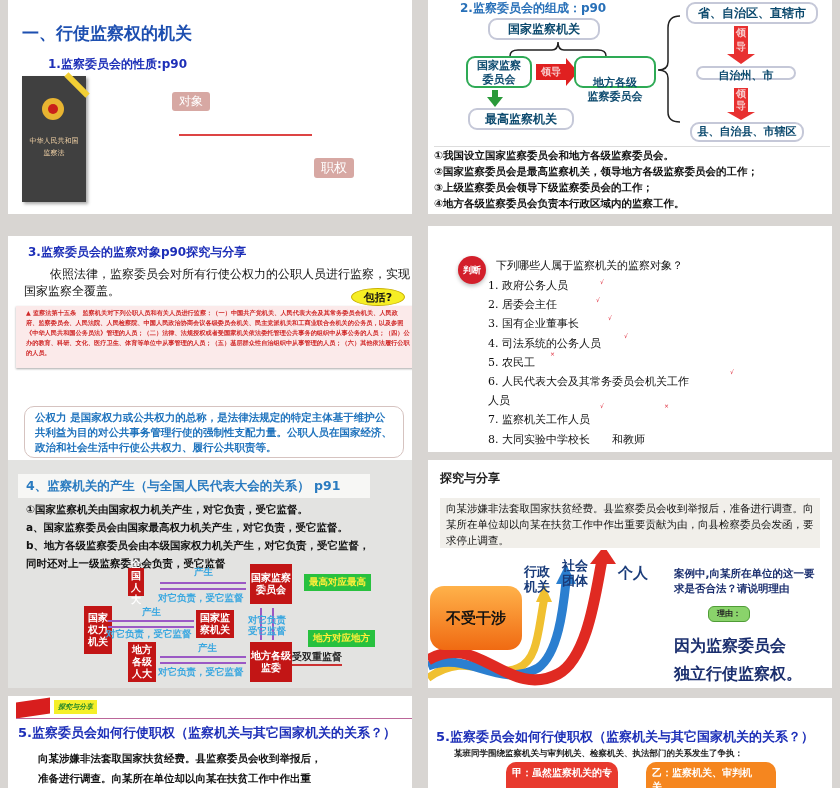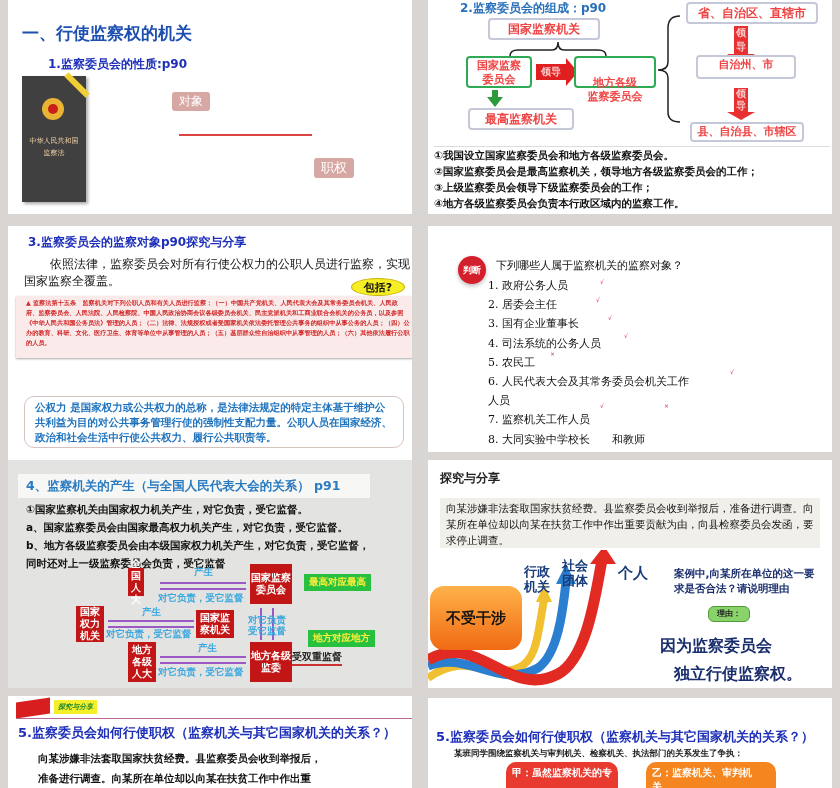--- a/index.html
+++ b/index.html
@@ -1,21 +1,21 @@
 <!DOCTYPE html>
 <html><head>
 <meta charset="utf-8">
 <style>
   * { box-sizing: border-box; margin: 0; padding: 0; }
   html, body { width: 840px; height: 788px; overflow: hidden; background: #d8d5d2; }
   body { font-family: "DejaVu Sans", "Liberation Sans", sans-serif; position: relative; }
   .slide { position: absolute; background: #ffffff; overflow: hidden; }
   .s1 { left: 8px; top: 0; width: 404px; height: 214px; }
   .s2 { left: 428px; top: 0; width: 404px; height: 214px; }
-  .s3 { left: 8px; top: 226px; width: 404px; height: 258px; }
+  .s3 { left: 8px; top: 236px; width: 404px; height: 258px; }
   .s4 { left: 428px; top: 226px; width: 404px; height: 226px; }
   .s5 { left: 8px; top: 460px; width: 404px; height: 228px; background: #e3e3e1; }
   .s6 { left: 428px; top: 460px; width: 404px; height: 228px; }
   .s7 { left: 8px; top: 696px; width: 404px; height: 92px; }
   .s8 { left: 428px; top: 698px; width: 404px; height: 90px; }
   .abs { position: absolute; }
 
   
   .s1 .title { left: 14px; top: 22px; font-size: 17px; color: #1d4fb0; font-weight: bold; }
   .s1 .sub { left: 40px; top: 56px; font-size: 12px; color: #1d2fb8; font-weight: bold; }
@@ -24,21 +24,21 @@
   .book .emb::after { content: ""; position: absolute; left: 6px; top: 6px; width: 10px; height: 10px; border-radius: 50%; background: #c9201a; }
   .book .t1 { position: absolute; left: 2px; top: 60px; width: 60px; text-align: center; font-size: 7px; color: #f6d5a8; font-family: "DejaVu Serif", serif; }
   .book .t2 { position: absolute; left: 2px; top: 72px; width: 60px; text-align: center; font-size: 7px; color: #f6d5a8; font-family: "DejaVu Serif", serif; }
   .book .band { position: absolute; right: -6px; top: 6px; width: 30px; height: 6px; background: #f2cf35; transform: rotate(45deg); }
   .s1 .para { left: 98px; top: 72px; width: 300px; font-size: 11.5px; line-height: 21px; color: #111; font-weight: bold; }
   .tag { position: absolute; background: #d7a8a3; color: #fff; font-size: 12px; padding: 1px 7px; border-radius: 3px; }
   .underline-red { position: absolute; left: 171px; top: 134px; width: 133px; height: 2px; background: #d44; }
 
   
   .s2 .title { left: 32px; top: 0px; font-size: 12px; color: #2870b8; font-weight: bold; }
-  .box { position: absolute; border: 2px solid #c5c8d8; background: #fff; border-radius: 4px; font-weight: bold; font-size: 11px; text-align: center; color: #ef4444; }
+  .box { position: absolute; border: 2px solid #c5c8d8; background: #fff; border-radius: 9px; font-weight: bold; font-size: 11px; text-align: center; color: #0c4a6e; }
   .gbox { border-color: #2eaa55; }
   .redarrow { position: absolute; background: #e02020; color: #f7c7c7; font-size: 10px; font-weight: bold; text-align: center; }
   .notes2 { left: 6px; top: 146px; width: 396px; font-size: 10.5px; line-height: 16px; color: #111; font-weight: bold; border-top: 1px solid #ddd; }
 
   
   .s3 .title { left: 20px; top: 8px; font-size: 12px; color: #1d2fb8; font-weight: bold; }
   .s3 .para { left: 16px; top: 30px; width: 390px; font-size: 12px; line-height: 17px; color: #111; text-indent: 26px; }
   .bubble { left: 343px; top: 52px; width: 54px; height: 18px; border-radius: 50%; background: #f6ee24; border: 1px solid #c9b000; font-size: 11px; font-weight: bold; text-align: center; line-height: 17px; color: #111; }
   .lawbox { left: 8px; top: 70px; width: 398px; height: 62px; background: #fbeaea; box-shadow: 0 1px 2px #aaa; font-size: 6.2px; line-height: 10px; color: #d02828; padding: 2px 4px 2px 10px; font-weight: bold; }
   .defbox { left: 16px; top: 170px; width: 380px; height: 52px; border: 1.5px solid #d6c3c0; border-radius: 10px; font-size: 10.5px; line-height: 15px; color: #1f73bd; font-weight: bold; padding: 3px 10px; }
@@ -116,21 +116,21 @@
   <div class="box" style="left:40px;top:108px;width:106px;height:22px;line-height:18px;font-size:12px">最高监察机关</div>
   <svg class="abs" style="left:226px;top:14px" width="30" height="110">
     <path d="M26 2 Q14 2 14 14 L14 48 Q14 56 4 56 Q14 56 14 64 L14 98 Q14 108 26 108" stroke="#222" stroke-width="1.5" fill="none"></path>
   </svg>
   <div class="box" style="left:258px;top:2px;width:132px;height:22px;line-height:18px;font-size:12px">省、自治区、直辖市</div>
   <div class="redarrow" style="left:306px;top:26px;width:14px;height:28px;line-height:14px;background:#e83030">
     <div>领</div>
     <div>导</div>
   </div>
   <div class="abs" style="left:299px;top:54px;width:0;height:0;border-left:14px solid transparent;border-right:14px solid transparent;border-top:10px solid #e83030"></div>
-  <div class="box" style="left:268px;top:55px;width:100px;height:24px;line-height:16px">自治州、市</div>
+  <div class="box" style="left:268px;top:66px;width:100px;height:14px;line-height:16px">自治州、市</div>
   <div class="redarrow" style="left:306px;top:88px;width:14px;height:24px;line-height:12px;background:#e83030">
     <div>领</div>
     <div>导</div>
   </div>
   <div class="abs" style="left:299px;top:112px;width:0;height:0;border-left:14px solid transparent;border-right:14px solid transparent;border-top:8px solid #e83030"></div>
   <div class="box" style="left:262px;top:122px;width:114px;height:20px;line-height:16px">县、自治县、市辖区</div>
   <div class="abs notes2">
     <div>①我国设立国家监察委员会和地方各级监察委员会。</div>
     <div>②国家监察委员会是最高监察机关，领导地方各级监察委员会的工作；</div>
     <div>③上级监察委员会领导下级监察委员会的工作；</div>
@@ -172,21 +172,21 @@
 
 <div class="slide s5">
   <div class="abs title">4、监察机关的产生（与全国人民代表大会的关系） p91</div>
   <div class="abs lines">
     <div>①国家监察机关由国家权力机关产生，对它负责，受它监督。</div>
     <div>a、国家监察委员会由国家最高权力机关产生，对它负责，受它监督。</div>
     <div>b、地方各级监察委员会由本级国家权力机关产生，对它负责，受它监督，</div>
     <div>同时还对上一级监察委员会负责，受它监督</div>
   </div>
   <div class="rbox" style="left:120px;top:108px;width:16px;height:28px">全国人大</div>
-  <div class="rbox" style="left:68px;top:146px;width:28px;height:36px">国家权力机关</div>
+  <div class="rbox" style="left:76px;top:146px;width:28px;height:48px">国家权力机关</div>
   <div class="rbox" style="left:120px;top:182px;width:28px;height:40px">地方各级人大</div>
   <div class="rbox" style="left:242px;top:104px;width:42px;height:40px">国家监察委员会</div>
   <div class="rbox" style="left:188px;top:150px;width:38px;height:28px">国家监察机关</div>
   <div class="rbox" style="left:242px;top:182px;width:42px;height:40px">地方各级监委</div>
 
   <div class="arrow-p" style="left:152px;top:122px;width:86px"></div>
   <div class="arrow-p" style="left:152px;top:128px;width:86px"></div>
   <div class="lbl" style="left:186px;top:106px">产生</div>
   <div class="lbl" style="left:150px;top:132px">对它负责，受它监督</div>
 
@@ -221,21 +221,21 @@
     <polygon points="128,34 138,14 148,34" fill="#2b7fd0"></polygon>
     <path d="M0 110 C50 80, 80 150, 130 124 C160 108, 168 40, 174 10" stroke="#e02a22" stroke-width="11" fill="none"></path>
     <polygon points="162,14 176,-4 188,14" fill="#e02a22"></polygon>
   </svg>
   <div class="abs orange">不受干涉</div>
   <div class="arrowlbl" style="left:96px;top:104px;width:28px">行政机关</div>
   <div class="arrowlbl" style="left:134px;top:98px;width:28px">社会团体</div>
   <div class="arrowlbl" style="left:190px;top:106px;font-size:15px">个人</div>
   <div class="abs qtext">案例中,向某所在单位的这一要求是否合法？请说明理由</div>
   <div class="abs reason">理由：</div>
-  <div class="ans" style="left:232px;top:176px">因为监察委员会</div>
+  <div class="ans" style="left:246px;top:176px">因为监察委员会</div>
   <div class="ans" style="left:246px;top:204px">独立行使监察权。</div>
 </div>
 
 <div class="slide s7">
   <div class="abs flag"></div>
   <div class="abs flagtag">探究与分享</div>
   <div class="abs divider7"></div>
   <div class="abs title">5.监察委员会如何行使职权（监察机关与其它国家机关的关系？）</div>
   <div class="abs txt">
     <div>向某涉嫌非法套取国家扶贫经费。县监察委员会收到举报后，</div>

